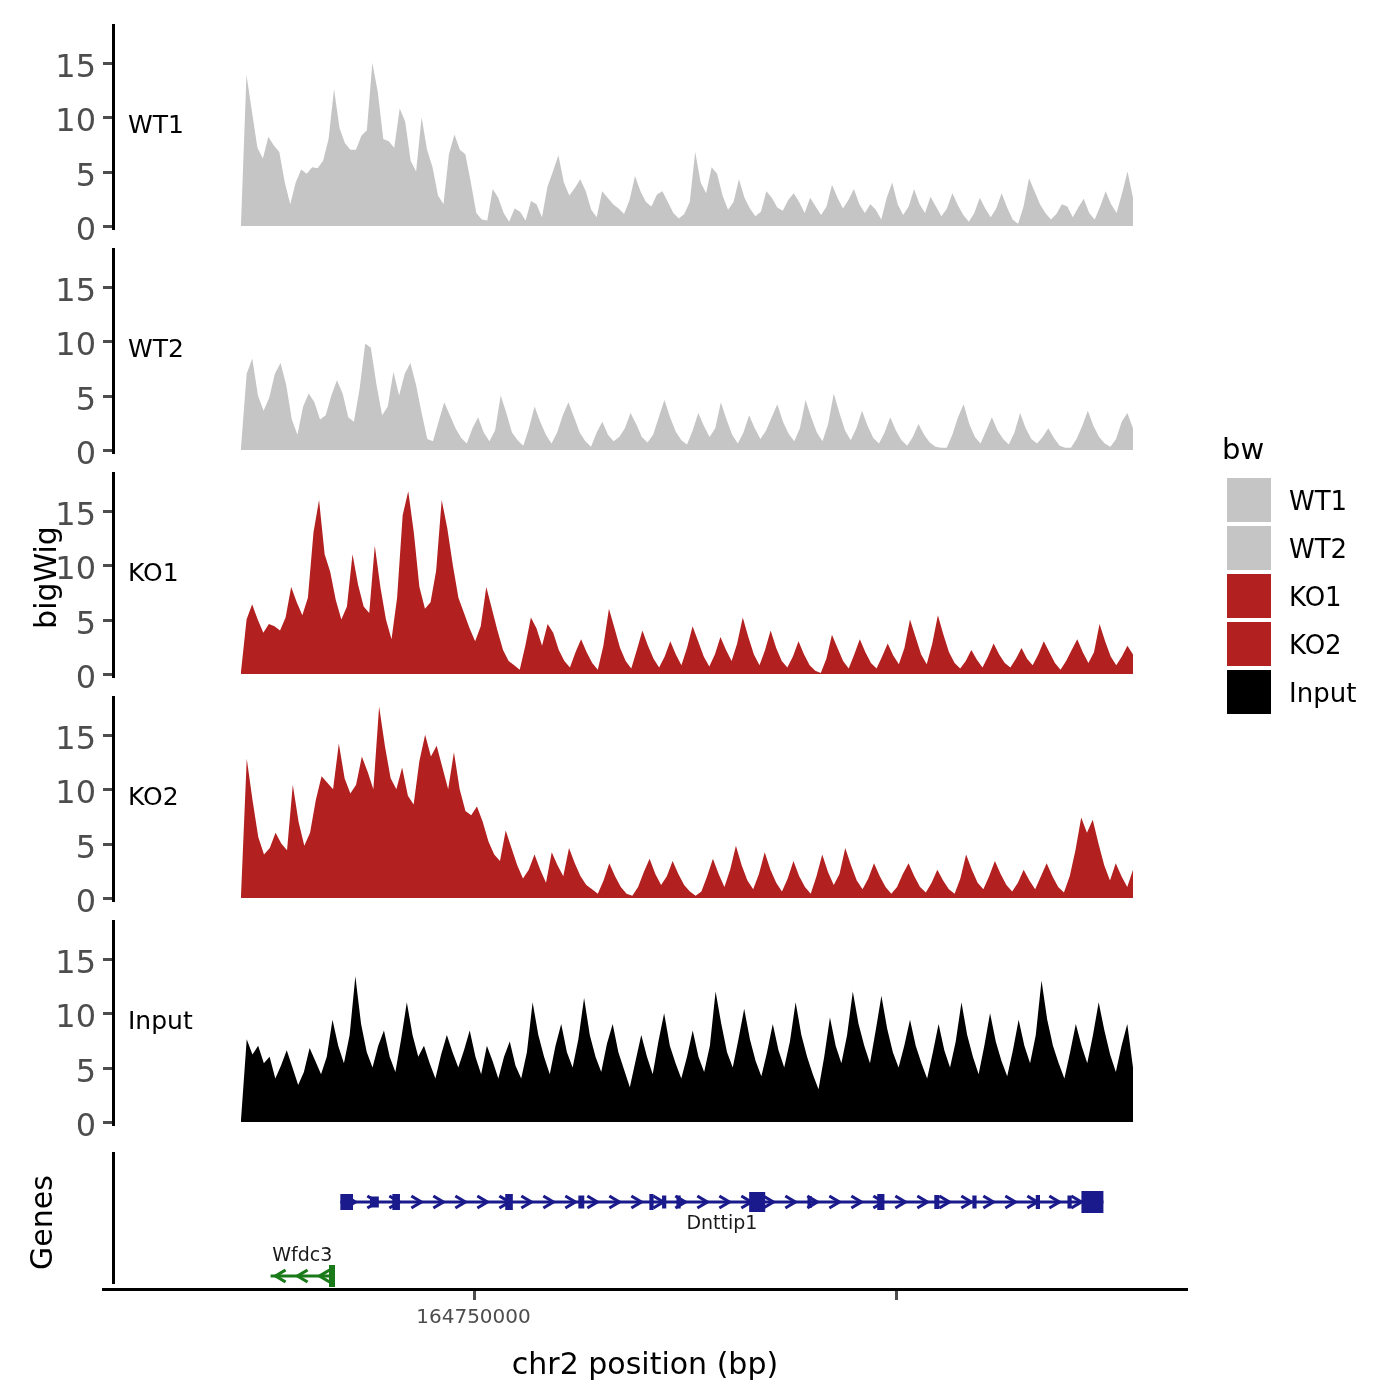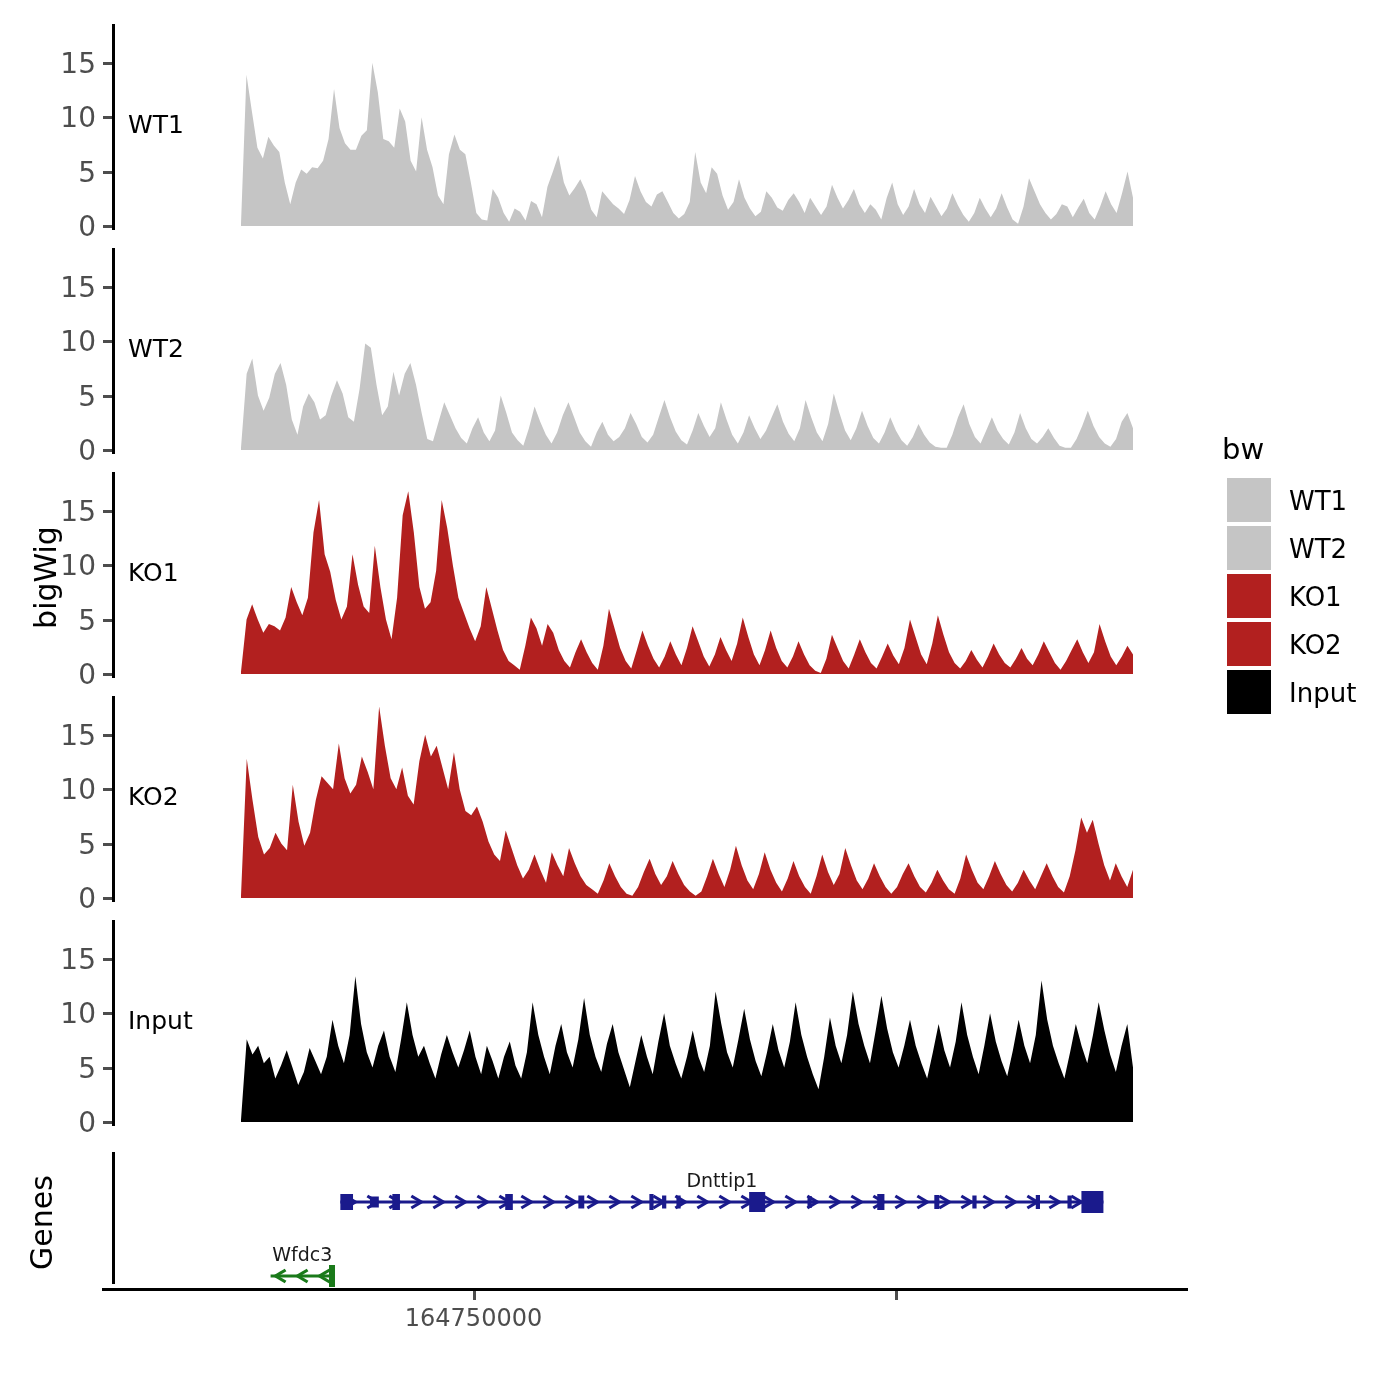--- a/index.html
+++ b/index.html
@@ -28,28 +28,28 @@
     text-align: center;
   }
   .panel-strip-label {
     position: absolute;
     font-size: 25px;
     color: #000000;
     white-space: nowrap;
   }
   .ytick-label {
     position: absolute;
-    font-size: 28px;
+    font-size: 32px;
     color: #4d4d4d;
     text-align: right;
     white-space: nowrap;
   }
   .xtick-label {
     position: absolute;
-    font-size: 24px;
+    font-size: 20px;
     color: #4d4d4d;
     text-align: center;
     white-space: nowrap;
   }
   .axis-title-x {
     position: absolute;
     font-size: 30px;
     color: #000000;
     text-align: center;
     white-space: nowrap;
@@ -206,26 +206,27 @@
         <rect x="969.424644549763" y="39" width="21.9829383886256" height="22" fill="#1a1a8c"></rect>
       </g>
       <g>
         <line x1="158.59241706161137" y1="124" x2="222.0047393364929" y2="124" stroke="#1a7a1a" stroke-width="3"></line>
         <path d="M 173.59241706161137 118 L 163.59241706161137 124 L 173.59241706161137 130" fill="none" stroke="#1a7a1a" stroke-width="3.2"></path>
         <path d="M 195.59241706161137 118 L 185.59241706161137 124 L 195.59241706161137 130" fill="none" stroke="#1a7a1a" stroke-width="3.2"></path>
         <path d="M 217.59241706161137 118 L 207.59241706161137 124 L 217.59241706161137 130" fill="none" stroke="#1a7a1a" stroke-width="3.2"></path>
         <rect x="217.0047393364929" y="113" width="6" height="22" fill="#1a7a1a"></rect>
       </g>
     </svg>
-    <div class="gene-name" style="left: 621.877px; top: 1169px; width: 200px; color: rgb(26, 26, 26);">Dnttip1</div>
+    <div class="gene-name" style="left: 621.877px; top: 1211px; width: 200px; color: rgb(26, 26, 26);">Dnttip1</div>
     <div class="gene-name" style="left: 202.299px; top: 1243px; width: 200px; color: rgb(26, 26, 26);">Wfdc3</div>
     <div style="position: absolute; left: 102px; top: 1288px; width: 1086px; height: 3px; background: rgb(0, 0, 0);"></div>
     <div style="position: absolute; left: 472.512px; top: 1291px; width: 3px; height: 9px; background: rgb(77, 77, 77);"></div>
     <div class="xtick-label" style="left: 323.512px; top: 1304px; width: 300px;">164750000</div>
     <div style="position: absolute; left: 895.261px; top: 1291px; width: 3px; height: 9px; background: rgb(77, 77, 77);"></div>
+    <div class="axis-title-x" style="left: 102px; top: 1346px; width: 1086px;">chr2 position (bp)</div>
     <div class="legend-title" style="left: 1222px; top: 432px;">bw</div>
     <div class="legend-key" style="left: 1227px; top: 478px; background: rgb(197, 197, 197);"></div>
     <div class="legend-label" style="left: 1289px; top: 486px;">WT1</div>
     <div class="legend-key" style="left: 1227px; top: 526px; background: rgb(197, 197, 197);"></div>
     <div class="legend-label" style="left: 1289px; top: 534px;">WT2</div>
     <div class="legend-key" style="left: 1227px; top: 574px; background: rgb(178, 32, 31);"></div>
     <div class="legend-label" style="left: 1289px; top: 582px;">KO1</div>
     <div class="legend-key" style="left: 1227px; top: 622px; background: rgb(178, 32, 31);"></div>
     <div class="legend-label" style="left: 1289px; top: 630px;">KO2</div>
     <div class="legend-key" style="left: 1227px; top: 670px; background: rgb(0, 0, 0);"></div>

